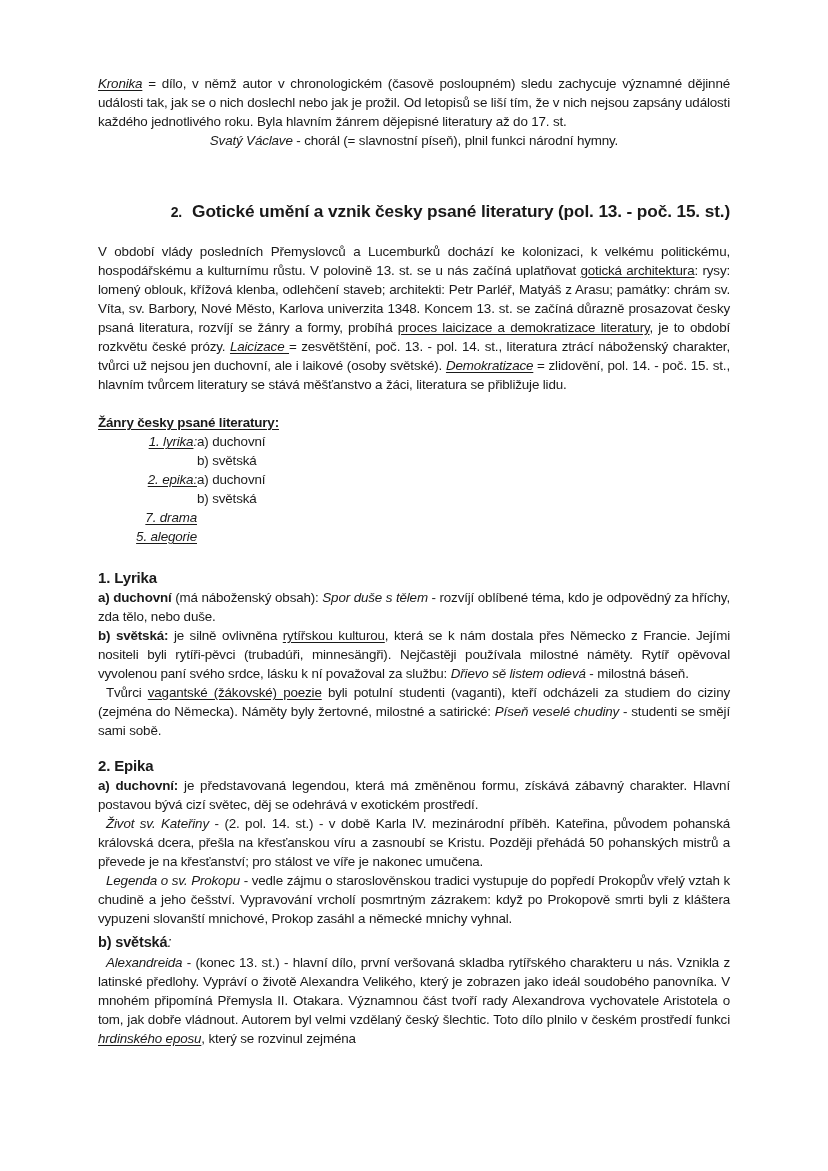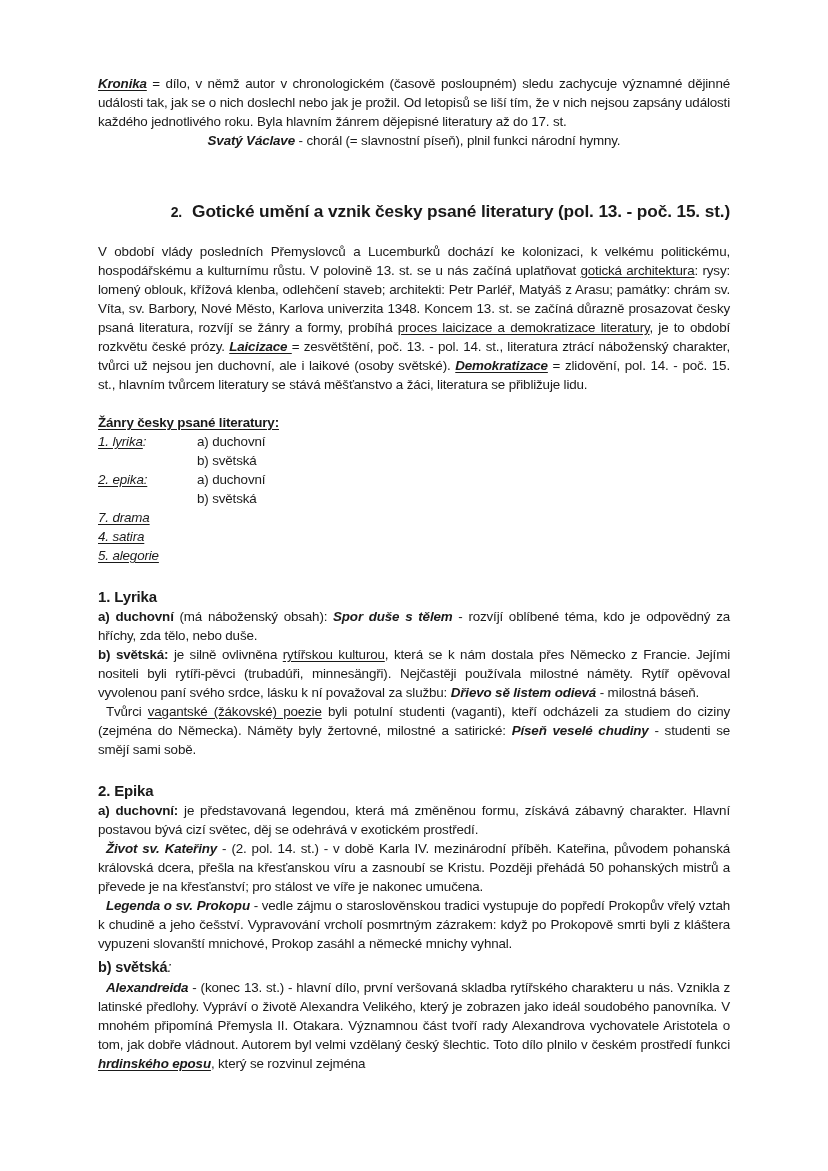--- a/index.html
+++ b/index.html
@@ -22,21 +22,21 @@
       width: 632px;
       font-size: 13.4px;
       line-height: 19px;
       letter-spacing: -0.15px;
     }
     p {
       margin: 0;
       text-align: justify;
     }
     .b { font-weight: bold; }
-    .bi { font-weight: bold; font-style: italic; }
+    .bi { font-weight: normal; font-style: italic; }
     .u { text-decoration: underline; text-underline-offset: 2px; }
     .i { font-style: italic; }
     .indent { text-indent: 8px; }
 
     .section-title {
       margin-top: 49px;
       margin-bottom: 18px;
       text-align: right;
       font-weight: bold;
       font-size: 17.3px;
@@ -50,36 +50,37 @@
     }
     .genres-title {
       font-weight: bold;
       text-decoration: underline;
       text-underline-offset: 2px;
       margin-top: 13px;
     }
     .genre-row {
       display: flex;
       height: 19px;
+      text-align: right;
     }
     .genre-name {
       width: 99px;
       font-style: italic;
     }
     .genre-name span { text-decoration: underline; text-underline-offset: 2px; }
     .genre-sub { }
 
     .h2 {
       font-weight: bold;
       font-size: 15px;
       line-height: 20px;
       margin-top: 19px;
     }
     .h2.first { margin-top: 22px; }
-    .h2.epika { margin-top: 22px; }
+    .h2.epika { margin-top: 16px; }
     .subhead {
       font-weight: bold;
       font-size: 14.5px;
       line-height: 22px;
       margin-top: 3px;
     }
   </style>
 </head>
 <body>
 
@@ -108,24 +109,20 @@
       </div>
     <div class="genre-row">
         <div class="genre-name"><span></span></div>
         <div class="genre-sub">b) světská</div>
       </div>
     <div class="genre-row">
         <div class="genre-name"><span>7. drama</span></div>
         <div class="genre-sub"></div>
       </div>
     <div class="genre-row">
-        <div class="genre-name"><span>4. satira</span></div>
-        <div class="genre-sub"></div>
-      </div>
-    <div class="genre-row">
         <div class="genre-name"><span>5. alegorie</span></div>
         <div class="genre-sub"></div>
       </div>
   </div>
 
   <div class="h2 first">1. Lyrika</div>
   <p><span class="b">a) duchovní</span><span> (má náboženský obsah): </span><span class="bi">Spor duše s tělem</span><span> - rozvíjí oblíbené téma, kdo je odpovědný za hříchy, zda tělo, nebo duše.</span></p>
   <p><span class="b">b) světská:</span><span> je silně ovlivněna </span><span class="u">rytířskou kulturou</span><span>, která se k nám dostala přes Německo z Francie. Jejími nositeli byli rytíři-pěvci (trubadúři, minnesängři). Nejčastěji používala milostné náměty. Rytíř opěvoval vyvolenou paní svého srdce, lásku k ní považoval za službu: </span><span class="bi">Dřievo sě listem odievá</span><span> - milostná báseň.</span></p>
   <p class="indent"><span>Tvůrci </span><span class="u">vagantské (žákovské) poezie</span><span> byli potulní studenti (vaganti), kteří odcházeli za studiem do ciziny (zejména do Německa). Náměty byly žertovné, milostné a satirické: </span><span class="bi">Píseň veselé chudiny</span><span> - studenti se smějí sami sobě.</span></p>
 

